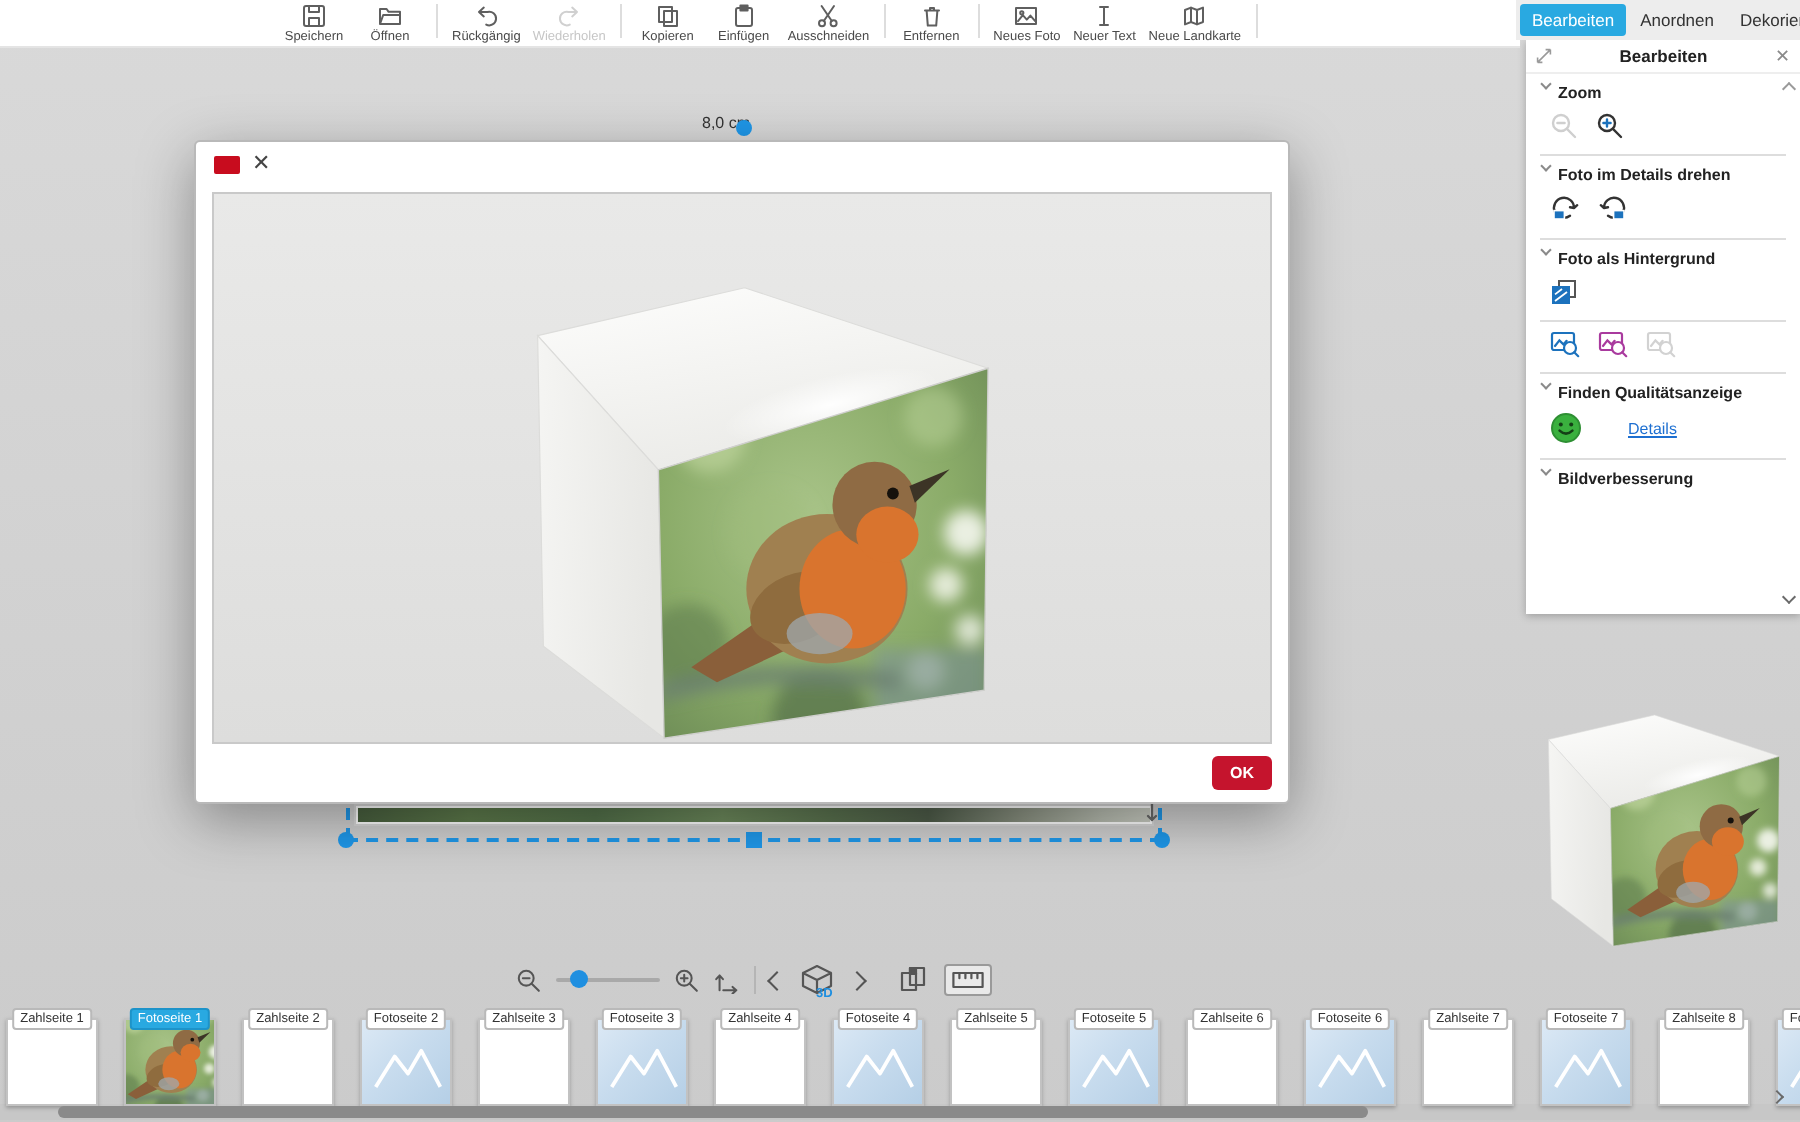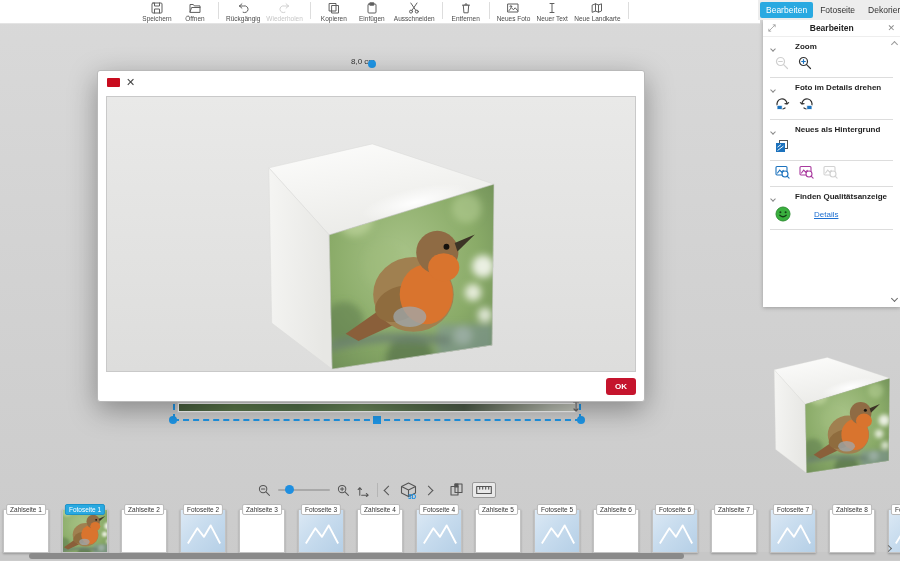--- a/index.html
+++ b/index.html
@@ -16,21 +16,21 @@
 
 .tabbar{position:absolute;top:0;right:0;width:142px;height:20px;background:#ededed;display:flex;align-items:center;gap:1px;padding:2px 2px;z-index:21}
 .rtab{font-size:8.5px;color:#333;padding:3px 6px;border-radius:2px;white-space:nowrap}
 .rtab.active{background:#29a9e1;color:#fff}
 
 .sidebar{position:absolute;left:763px;top:20px;width:137px;height:287px;background:#fff;box-shadow:0 1px 4px rgba(0,0,0,.25);z-index:15;font-size:8px}
 .sb-head{display:flex;align-items:center;height:17px;padding:0 5px;border-bottom:1px solid #eee}
 .sb-head svg{width:8px;height:8px;stroke:#9a9a9a;fill:none;stroke-width:1}
 .sb-title{flex:1;text-align:center;font-weight:bold;font-size:8.5px;color:#222}
 .sb-close{color:#8a8a8a;font-size:9px;line-height:1}
-.sb-sec{padding:5px 8px 1px 8px;display:flex;align-items:flex-end;gap:20px}
+.sb-sec{padding:5px 8px 1px 8px;display:flex;align-items:flex-start;gap:4px}
 .sb-sec .chev{width:4px;height:4px;border-right:1px solid #8a8a8a;border-bottom:1px solid #8a8a8a;transform:rotate(45deg);margin-top:-2px;flex:none}
 .sb-lab{font-weight:bold;color:#222;white-space:nowrap}
 .sb-icons{display:flex;align-items:center;gap:9px;padding:4px 8px 7px 12px}
 .sb-div{height:1px;background:#ddd;margin:0 7px}
 .details-link{color:#1d6fd1;text-decoration:underline;font-size:8px;margin-left:14px}
 .sb-scroll-up{position:absolute;right:3px;top:22px;width:5px;height:5px;border-left:1px solid #9a9a9a;border-top:1px solid #9a9a9a;transform:rotate(45deg)}
 .sb-scroll-dn{position:absolute;right:3px;bottom:6px;width:5px;height:5px;border-right:1px solid #6a6a6a;border-bottom:1px solid #6a6a6a;transform:rotate(45deg)}
 
 .dim-label{position:absolute;left:351px;top:57px;font-size:8px;color:#333;z-index:4}
 .dim-handle{position:absolute;left:368px;top:60px;width:8px;height:8px;border-radius:50%;background:#1f97e8;z-index:5}
@@ -220,21 +220,21 @@
     <svg viewBox="0 0 12 12">
         <path d="M1.5,3 l3,-1.2 3,1.2 3,-1.2 V9 l-3,1.2 -3,-1.2 -3,1.2 Z M4.5,1.8 V9 M7.5,3 V10.2"></path>
       </svg>
     <span class="tlabel">Neue Landkarte</span>
   </div>
   <div class="tsep"></div>
 </div>
 
 <div class="tabbar">
   <div class="rtab active">Bearbeiten</div>
-  <div class="rtab">Fotoseite</div>
+  <div class="rtab">Anordnen</div>
   <div class="rtab">Dekorieren</div>
 </div>
 
 <div class="sidebar">
   <div class="sb-head">
     <svg viewBox="0 0 10 10">
         <path d="M1,9 L9,1 M1,9 V6 M1,9 H4 M9,1 V4 M9,1 H6"></path>
       </svg>
     <span class="sb-title">Bearbeiten</span>
     <span class="sb-close">✕</span>
@@ -270,21 +270,21 @@
       </svg>
     <svg width="15" height="15" viewBox="0 0 15 15" fill="none" stroke="#333" stroke-width="1.2" stroke-linecap="round">
         <path d="M3,7 a5,5 0 1 1 2,3.9 M3,7 l-1.6,-1.4 M3,7 l2,-0.4"></path>
         <rect x="7.8" y="8.3" width="5.2" height="4.2" fill="#1c72bd" stroke="#fff" stroke-width="0.8"></rect>
       </svg>
   </div>
   <div class="sb-div"></div>
 
   <div class="sb-sec">
     <span class="chev"></span>
-    <span class="sb-lab">Neues als Hintergrund</span>
+    <span class="sb-lab">Foto als Hintergrund</span>
   </div>
   <div class="sb-icons">
     <svg width="14" height="14" viewBox="0 0 14 14" fill="none" stroke="#555" stroke-width="1">
         <rect x="4.5" y="1.5" width="8" height="8"></rect>
         <rect x="1.5" y="4.5" width="8" height="8" fill="#1c72bd" stroke="#1c72bd"></rect>
         <path d="M2.5,11.5 l6,-4.5 M2.5,8.2 l3.5,-2.7" stroke="#fff" stroke-width="0.9"></path>
       </svg>
   </div>
   <div class="sb-div"></div>
 
@@ -318,20 +318,24 @@
     <svg width="16" height="16" viewBox="0 0 16 16">
         <circle cx="8" cy="8" r="7" fill="#3ab03e" stroke="#2e8f33"></circle>
         <circle cx="5.4" cy="6.3" r="1" fill="#143f16"></circle>
         <circle cx="10.6" cy="6.3" r="1" fill="#143f16"></circle>
         <path d="M4.8,9.3 q3.2,3 6.4,0" stroke="#143f16" stroke-width="1.3" fill="none" stroke-linecap="round"></path>
       </svg>
     <span class="details-link">Details</span>
   </div>
   <div class="sb-div"></div>
 
+  <div class="sb-sec">
+    <span class="chev"></span>
+    <span class="sb-lab">Bildverbesserung</span>
+  </div>
 </div>
 
 <div class="dim-label">8,0 cm</div>
 <div class="dim-handle"></div>
 <div class="page-strip">
     <div class="ph"></div>
   </div>
 <div class="dash-v" style="left:173px"></div>
 <div class="dash-v" style="left:579px"></div>
 <div class="dash-h"></div>

